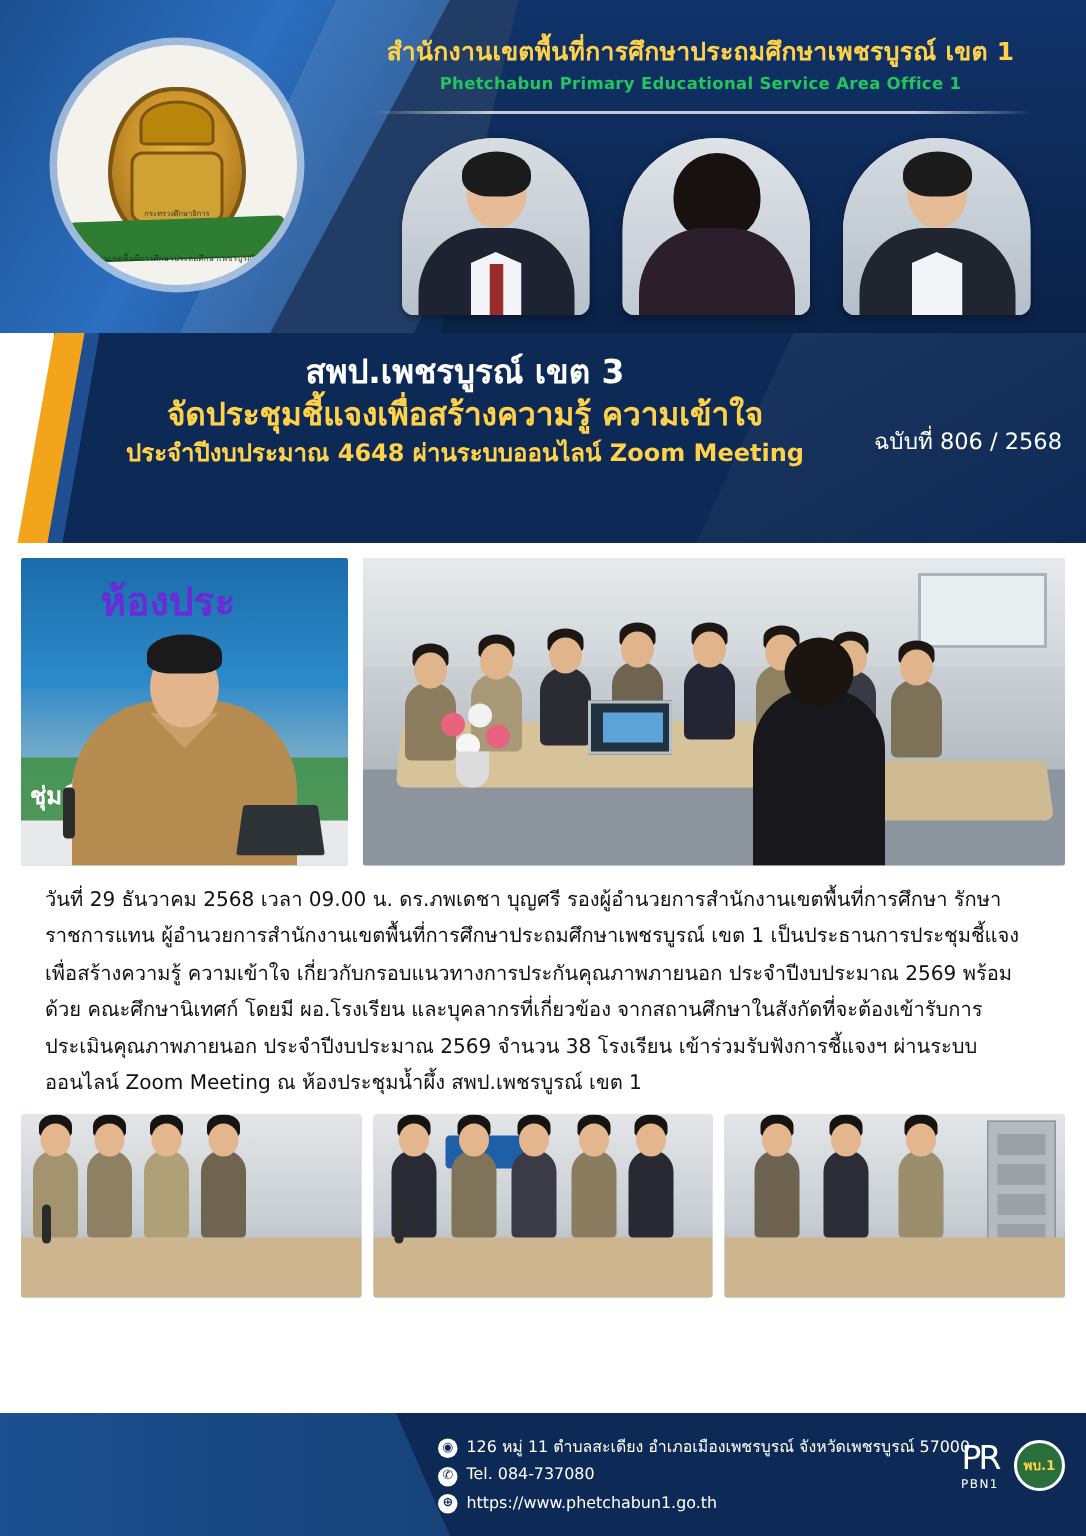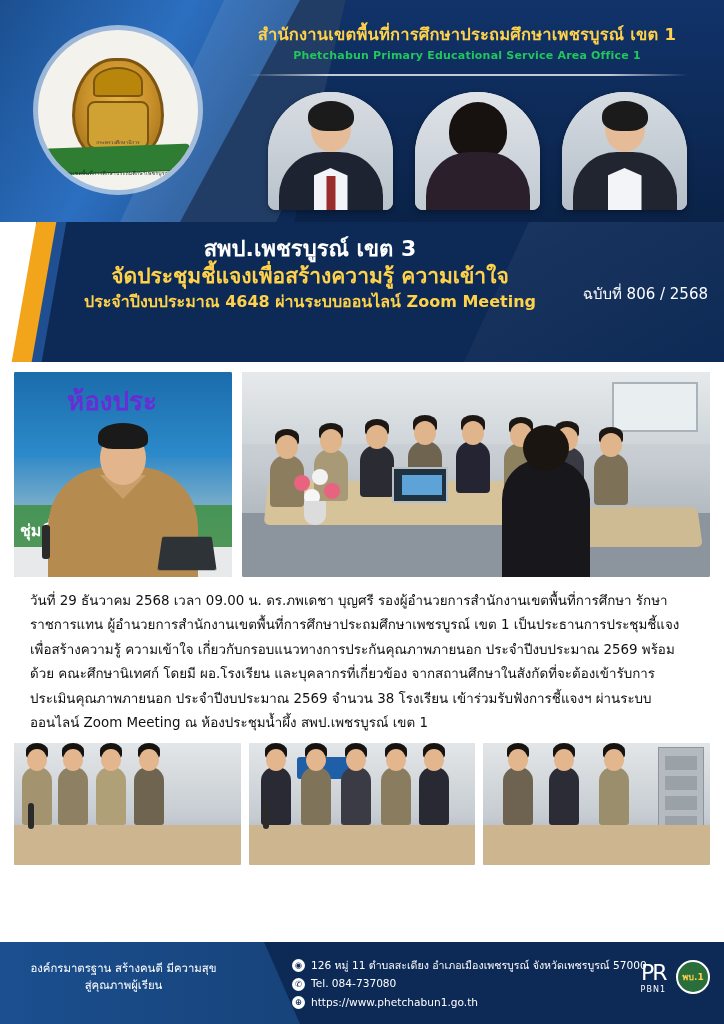--- a/index.html
+++ b/index.html
@@ -510,24 +510,20 @@
       </div>
       <div class="tableC"></div>
       <div class="stand e1"></div>
       <div class="stand e2"></div>
       <div class="stand e3"></div>
     </div>
   </div>
 
   <div class="footer">
     <div class="footer-left-shape"></div>
-    <div class="footer-motto">
-      <div>องค์กรมาตรฐาน สร้างคนดี มีความสุข</div>
-      <div>สู่คุณภาพผู้เรียน</div>
-    </div>
     <div class="footer-contact">
       <div class="fc-row">
         <span class="ico">◉</span>
         <span>126 หมู่ 11 ตำบลสะเดียง อำเภอเมืองเพชรบูรณ์ จังหวัดเพชรบูรณ์ 57000</span>
       </div>
       <div class="fc-row">
         <span class="ico">✆</span>
         <span>Tel. 084-737080</span>
       </div>
       <div class="fc-row">

